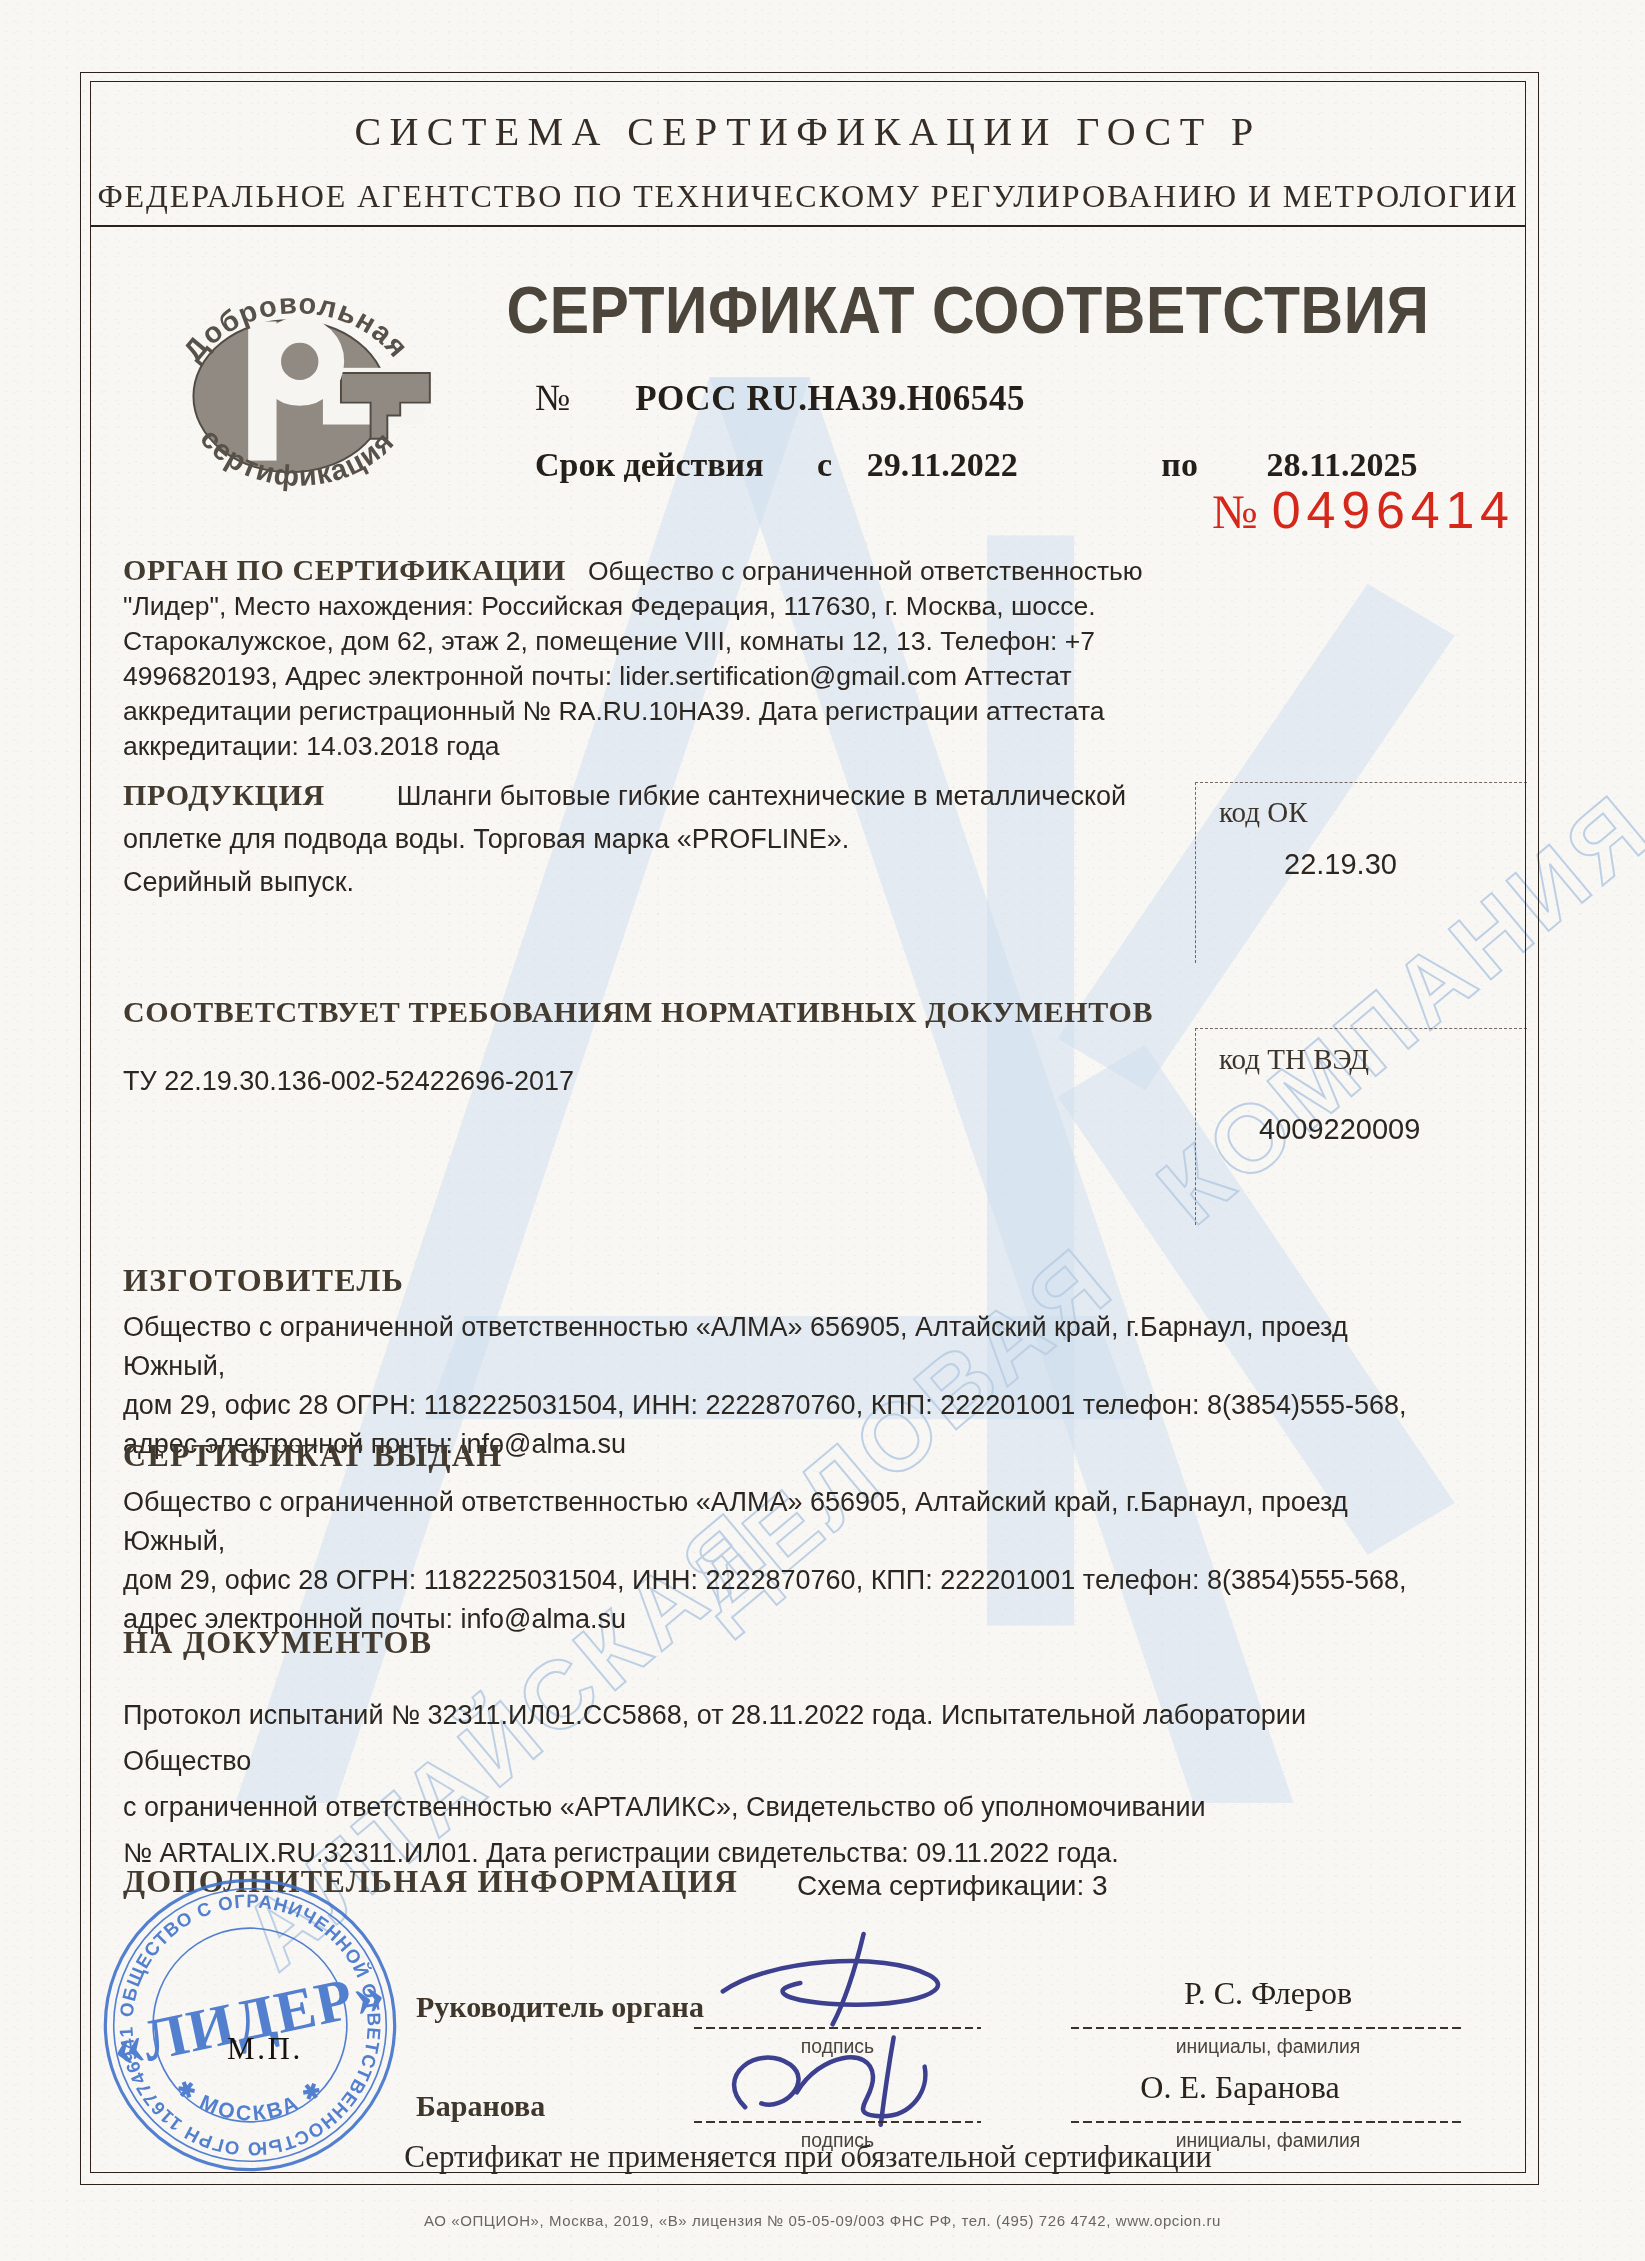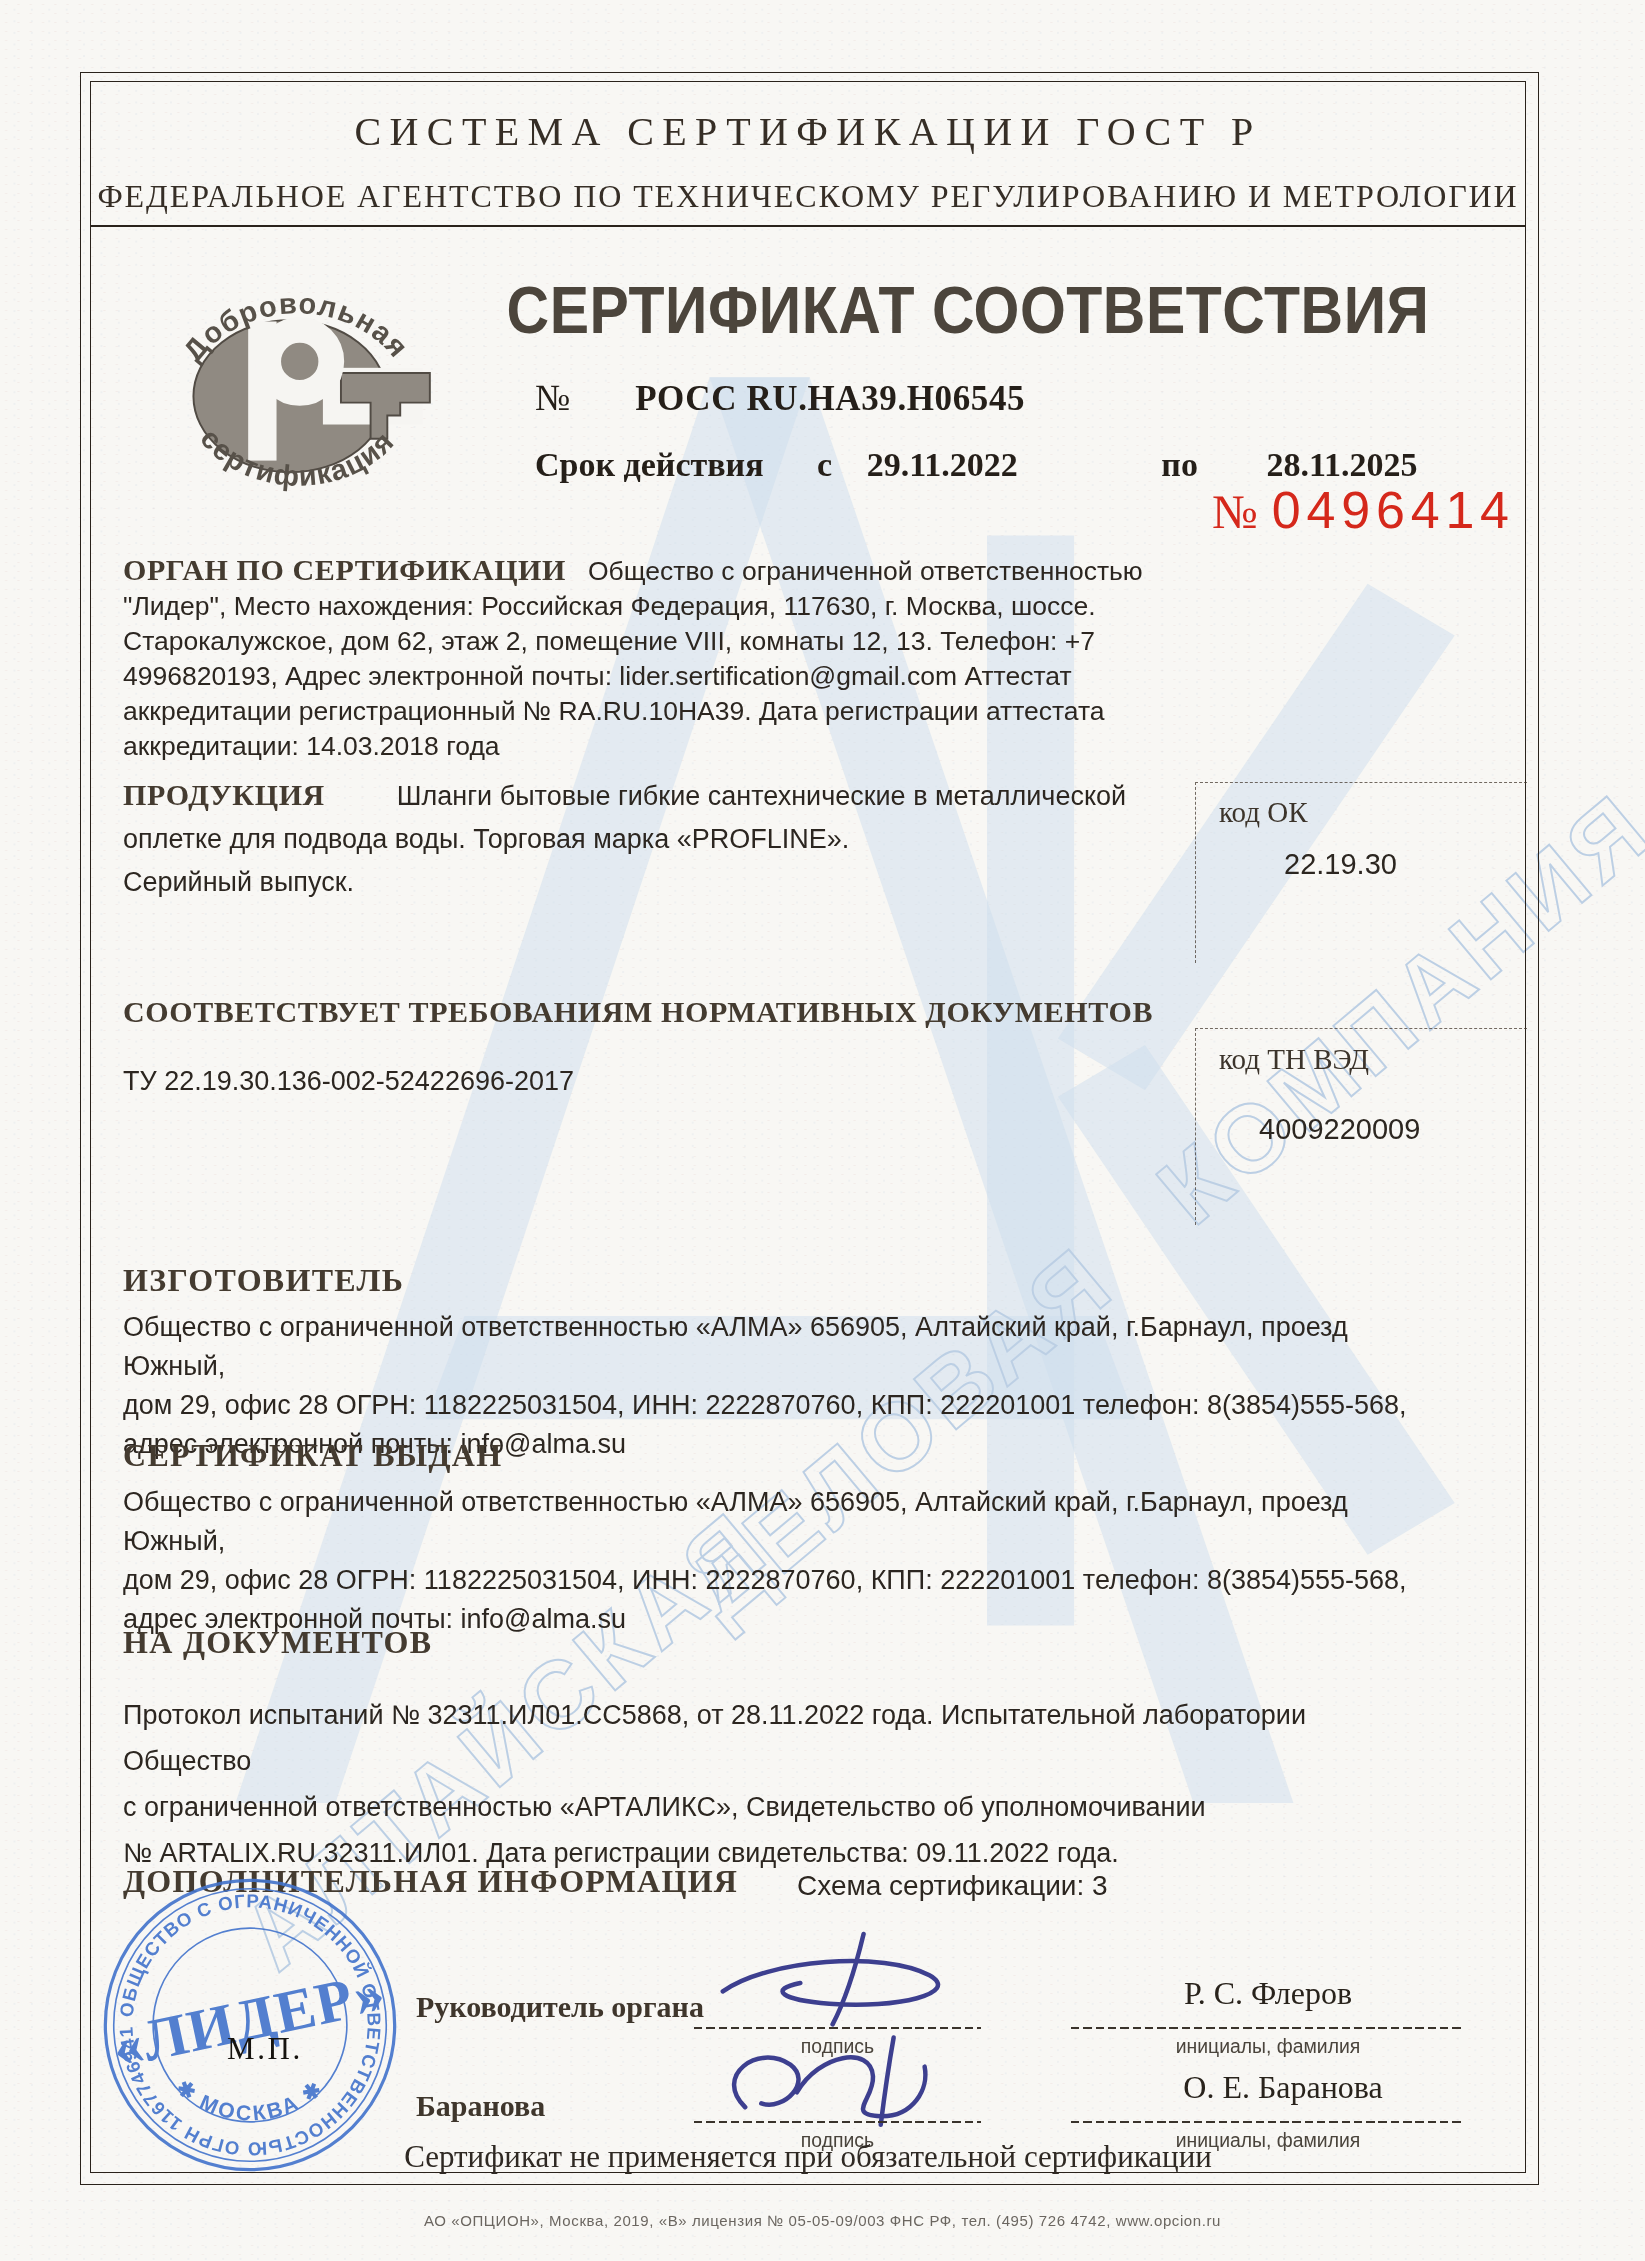--- a/index.html
+++ b/index.html
@@ -80,21 +80,21 @@
   .line-n1{left:1071px;top:2027px;width:394px;}
   .line-s2{left:694px;top:2121px;width:287px;}
   .line-n2{left:1071px;top:2121px;width:394px;}
   .cap{font-size:19.4px;color:#4a443c;text-align:center;}
   .cap-s1{left:694px;top:2035px;width:287px;}
   .cap-n1{left:1071px;top:2035px;width:394px;}
   .cap-s2{left:694px;top:2129px;width:287px;}
   .cap-n2{left:1071px;top:2129px;width:394px;}
   .signame{font-family:"Liberation Serif",serif;font-size:32px;color:#29231c;text-align:center;}
   .name1{left:1071px;top:1975px;width:394px;}
-  .name2{left:1086px;top:2069px;width:394px;}
+  .name2{left:1043px;top:2069px;width:394px;}
   .sig1{left:697px;top:1930px;}
   .sig2{left:700px;top:2031px;}
   .mp{left:227px;top:2031px;font-family:"Liberation Serif",serif;font-size:31px;letter-spacing:2.6px;color:#17140f;z-index:3;}
   .bottom-note{left:90px;top:2139px;width:1436px;text-align:center;
     font-family:"Liberation Serif",serif;font-size:31px;color:#2f2923;}
   .footer{left:0;top:2212px;width:1645px;text-align:center;font-size:15px;color:#6b6660;letter-spacing:0.6px;}
   svg text{user-select:none;}
 </style>
 </head>
 <body>

